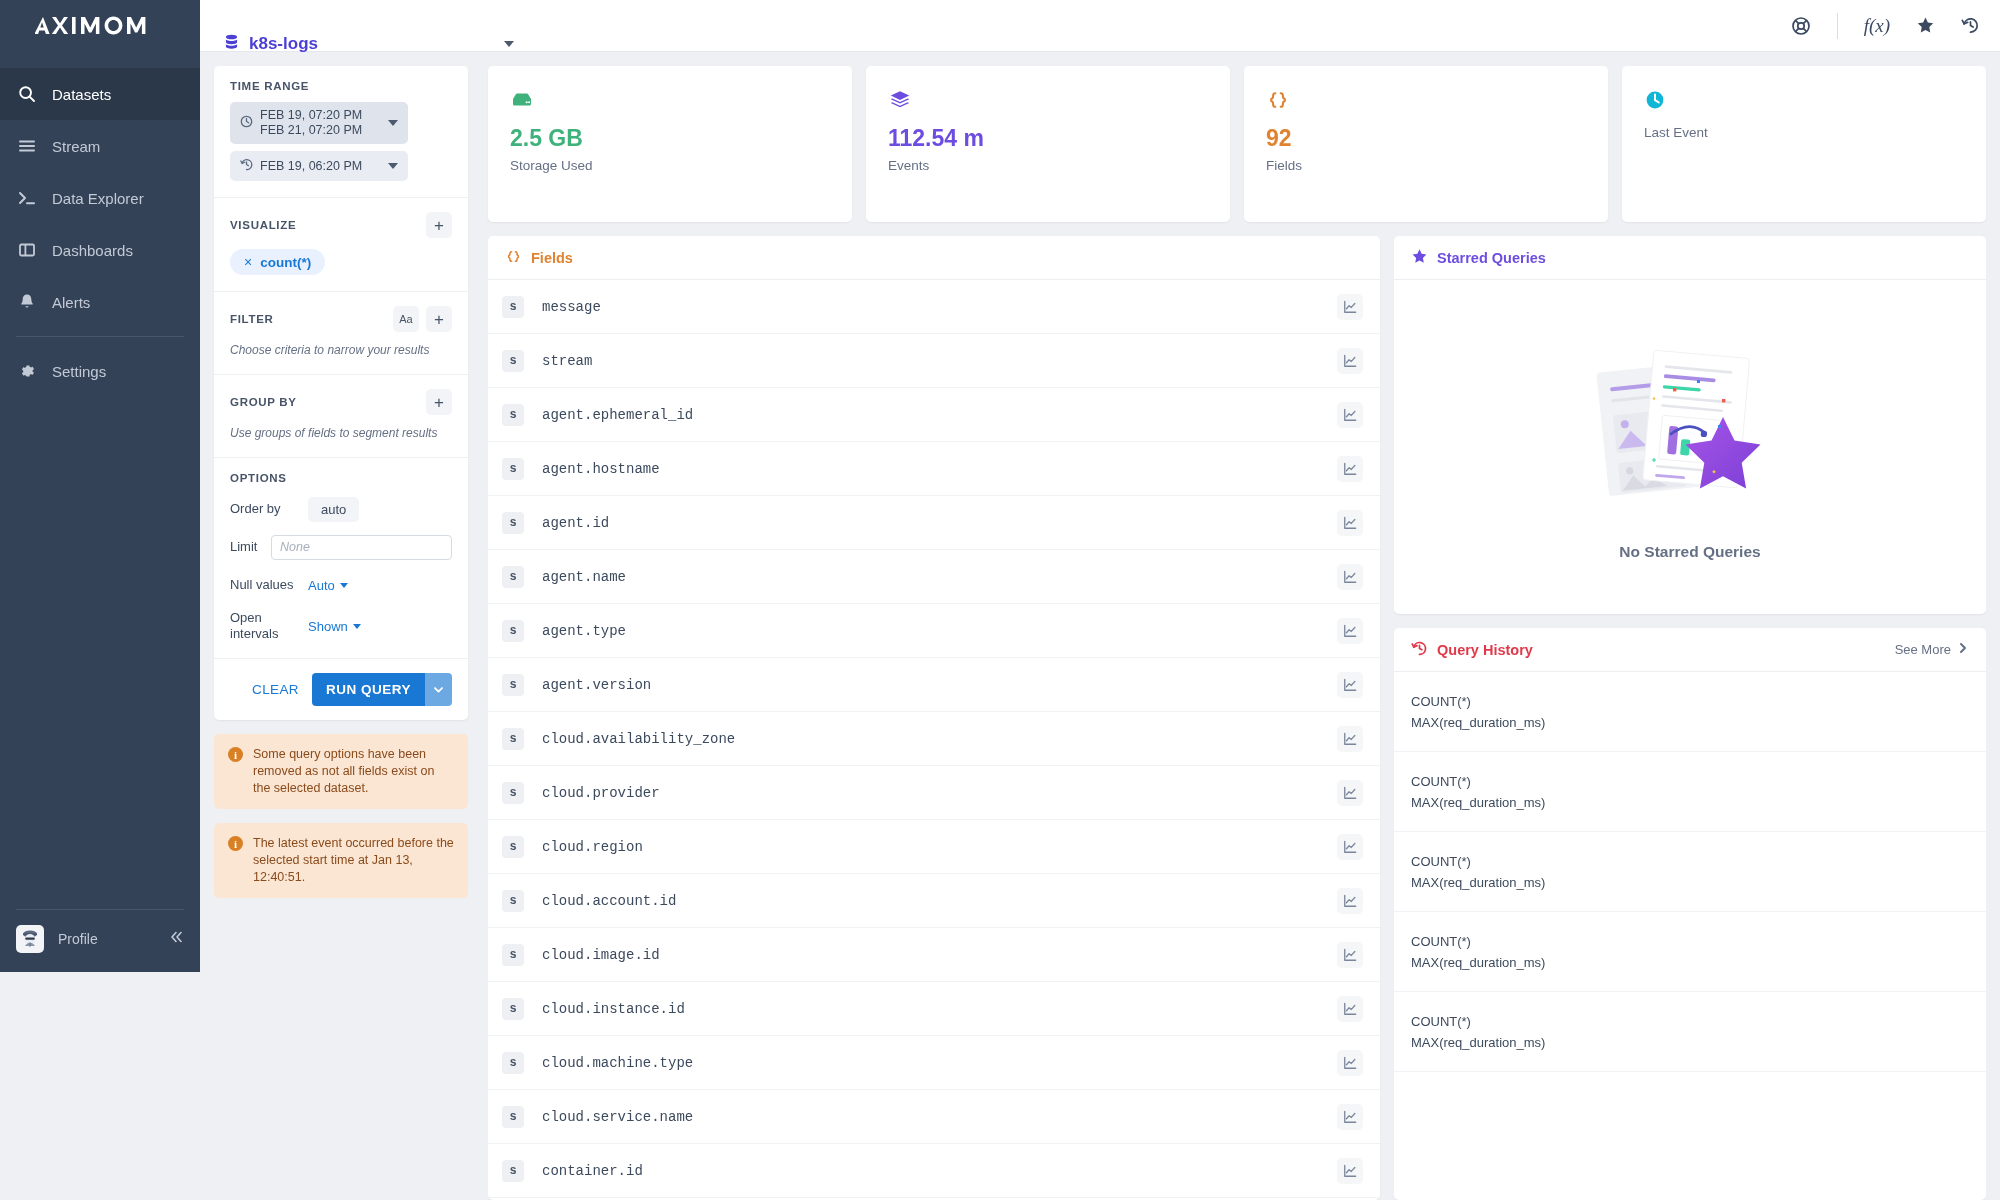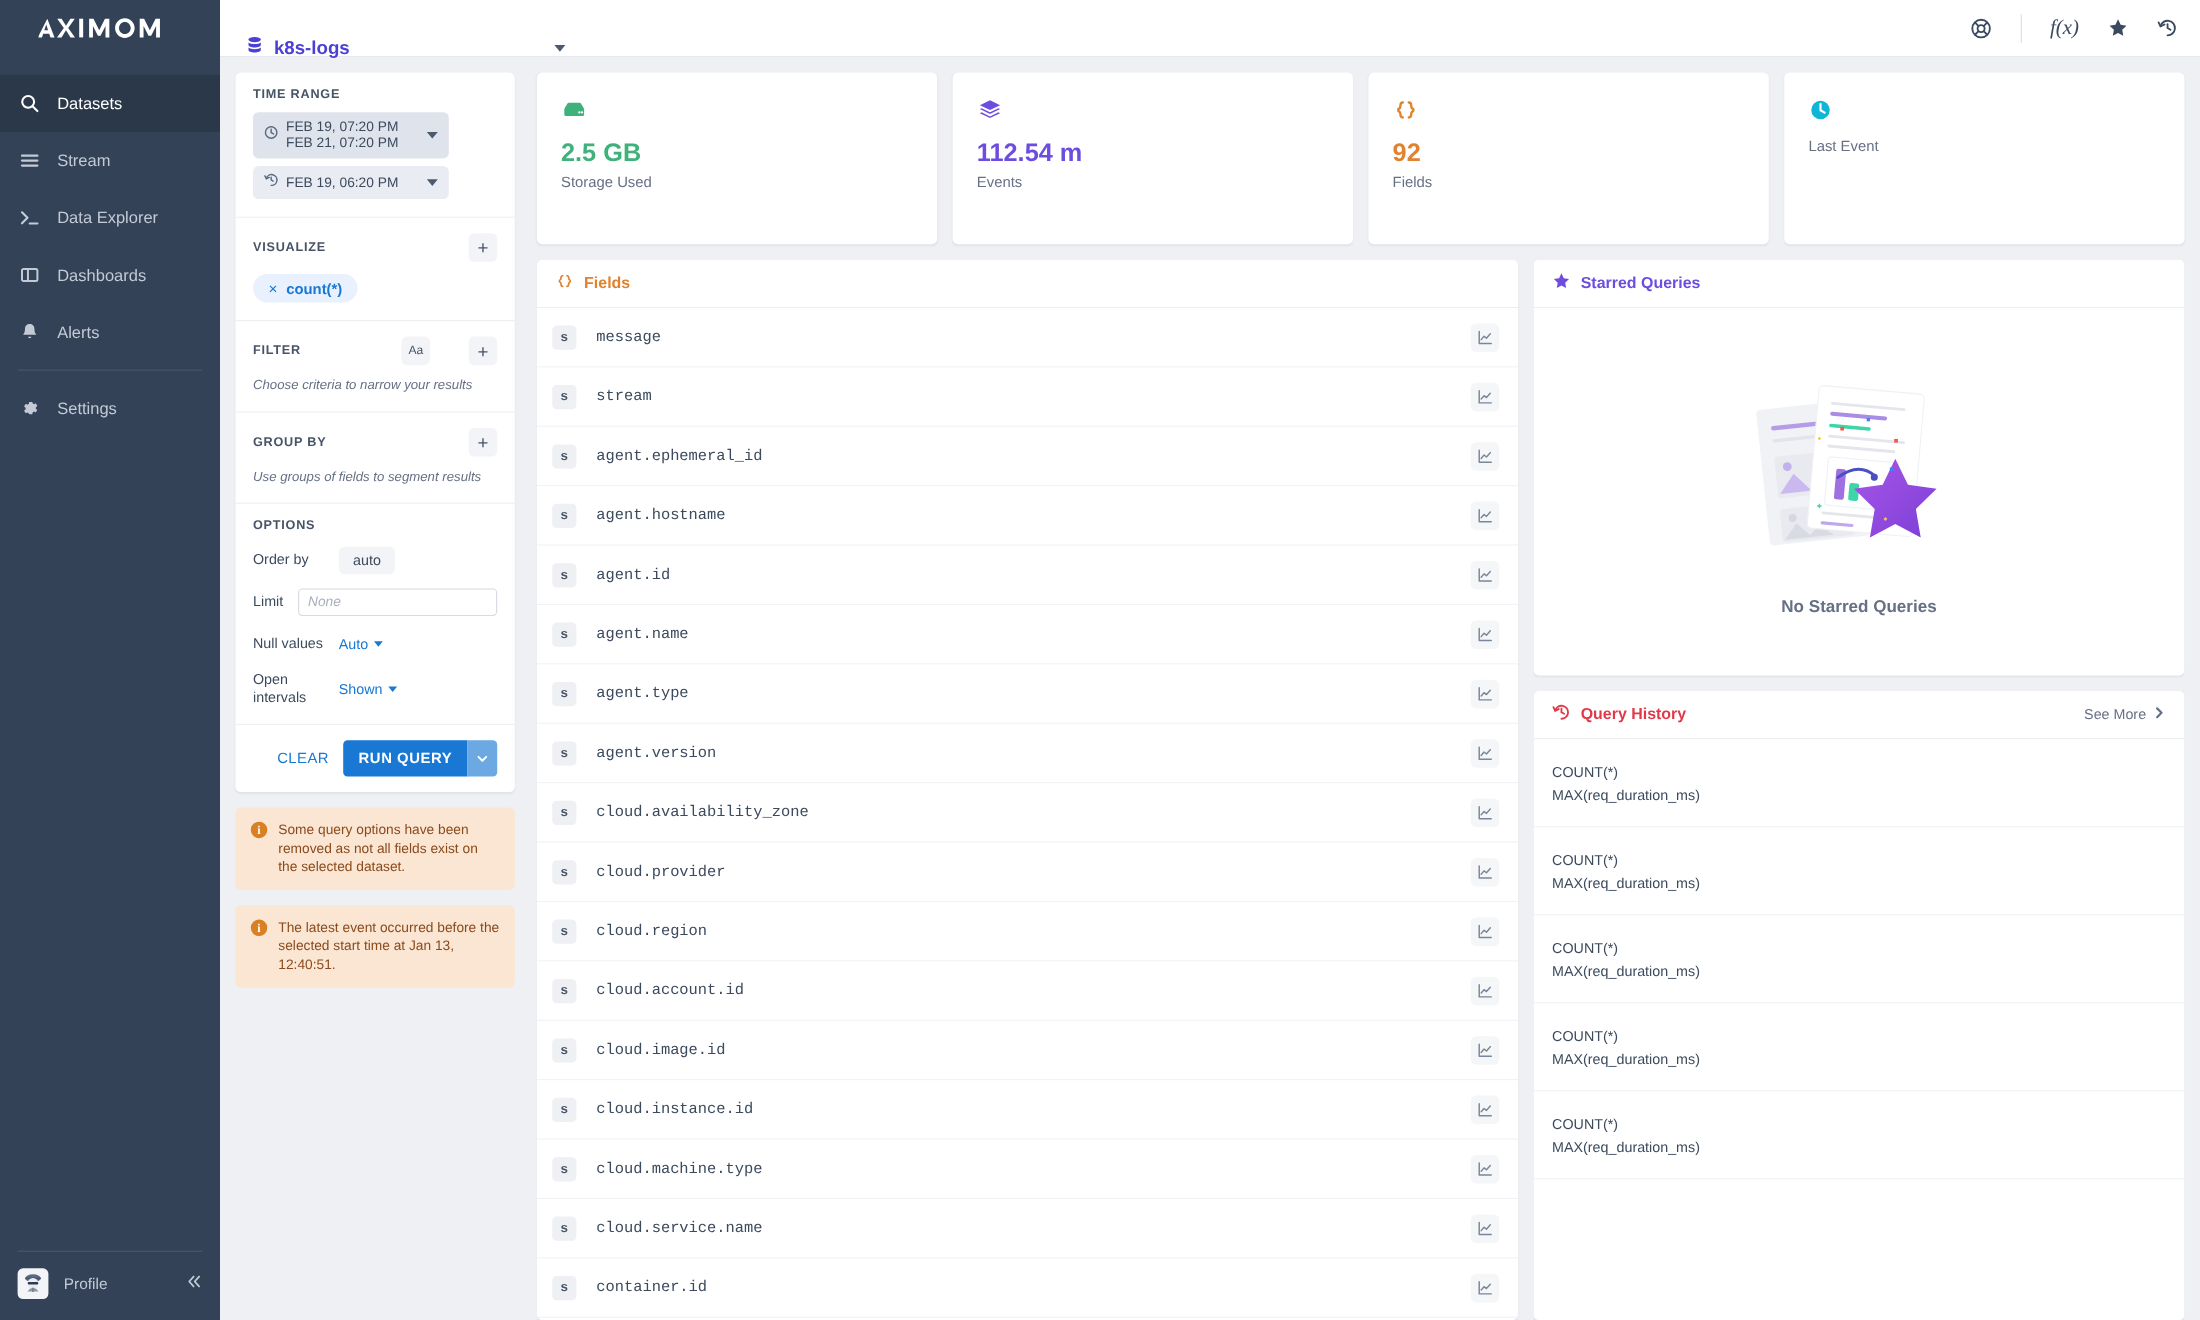--- a/index.html
+++ b/index.html
@@ -6,21 +6,21 @@
   html, body {
     width: 2000px; height: 1200px;
     font-family: "Liberation Sans", sans-serif;
     background: #eef0f4;
     overflow: hidden;
   }
   .app { display: flex; width: 2000px; height: 1200px; }
 
   
   .sidebar {
-    width: 200px; min-width: 200px; height: 1200px;
+    width: 200px; min-width: 200px; height: 972px;
     background: #334257; display: flex; flex-direction: column;
   }
   .logo-area { height: 52px; display: flex; align-items: center; justify-content: center; }
   .nav { margin-top: 16px; flex: 1; }
   .nav-item {
     display: flex; align-items: center; gap: 14px;
     height: 52px; padding: 0 0 0 16px; color: #c3cad6; font-size: 15px;
     cursor: pointer;
   }
   .nav-item.active { background: #2b3849; color: #ffffff; }
@@ -59,21 +59,21 @@
   
   .query-panel {
     width: 282px; min-width: 282px; padding: 14px 14px 0 14px; overflow: hidden;
   }
   .qcard { background: #fff; border-radius: 5px; box-shadow: 0 1px 2px rgba(16,24,40,.06); }
   .qsection { padding: 14px 16px 16px 16px; border-bottom: 1px solid #edeff3; }
   .qsection:last-child { border-bottom: none; }
   .qtitle {
     font-size: 11.5px; font-weight: 700; color: #475467; letter-spacing: .7px; text-transform: uppercase;
   }
-  .qhead { display: flex; align-items: center; gap: 28px; }
+  .qhead { display: flex; align-items: center; }
   .qhead .qtitle { flex: 1; }
   .icon-sq {
     width: 26px; height: 26px; border-radius: 5px; background: #f2f4f7;
     display: flex; align-items: center; justify-content: center; color: #475467; cursor: pointer;
     font-size: 17px; line-height: 1;
   }
   .icon-sq.small-aa { font-size: 11px; margin-right: 7px; }
   .time-chip {
     margin-top: 10px; background: #dfe3ec; border-radius: 5px; padding: 6px 10px;
     display: flex; align-items: center; gap: 7px; cursor: pointer; width: 178px;

